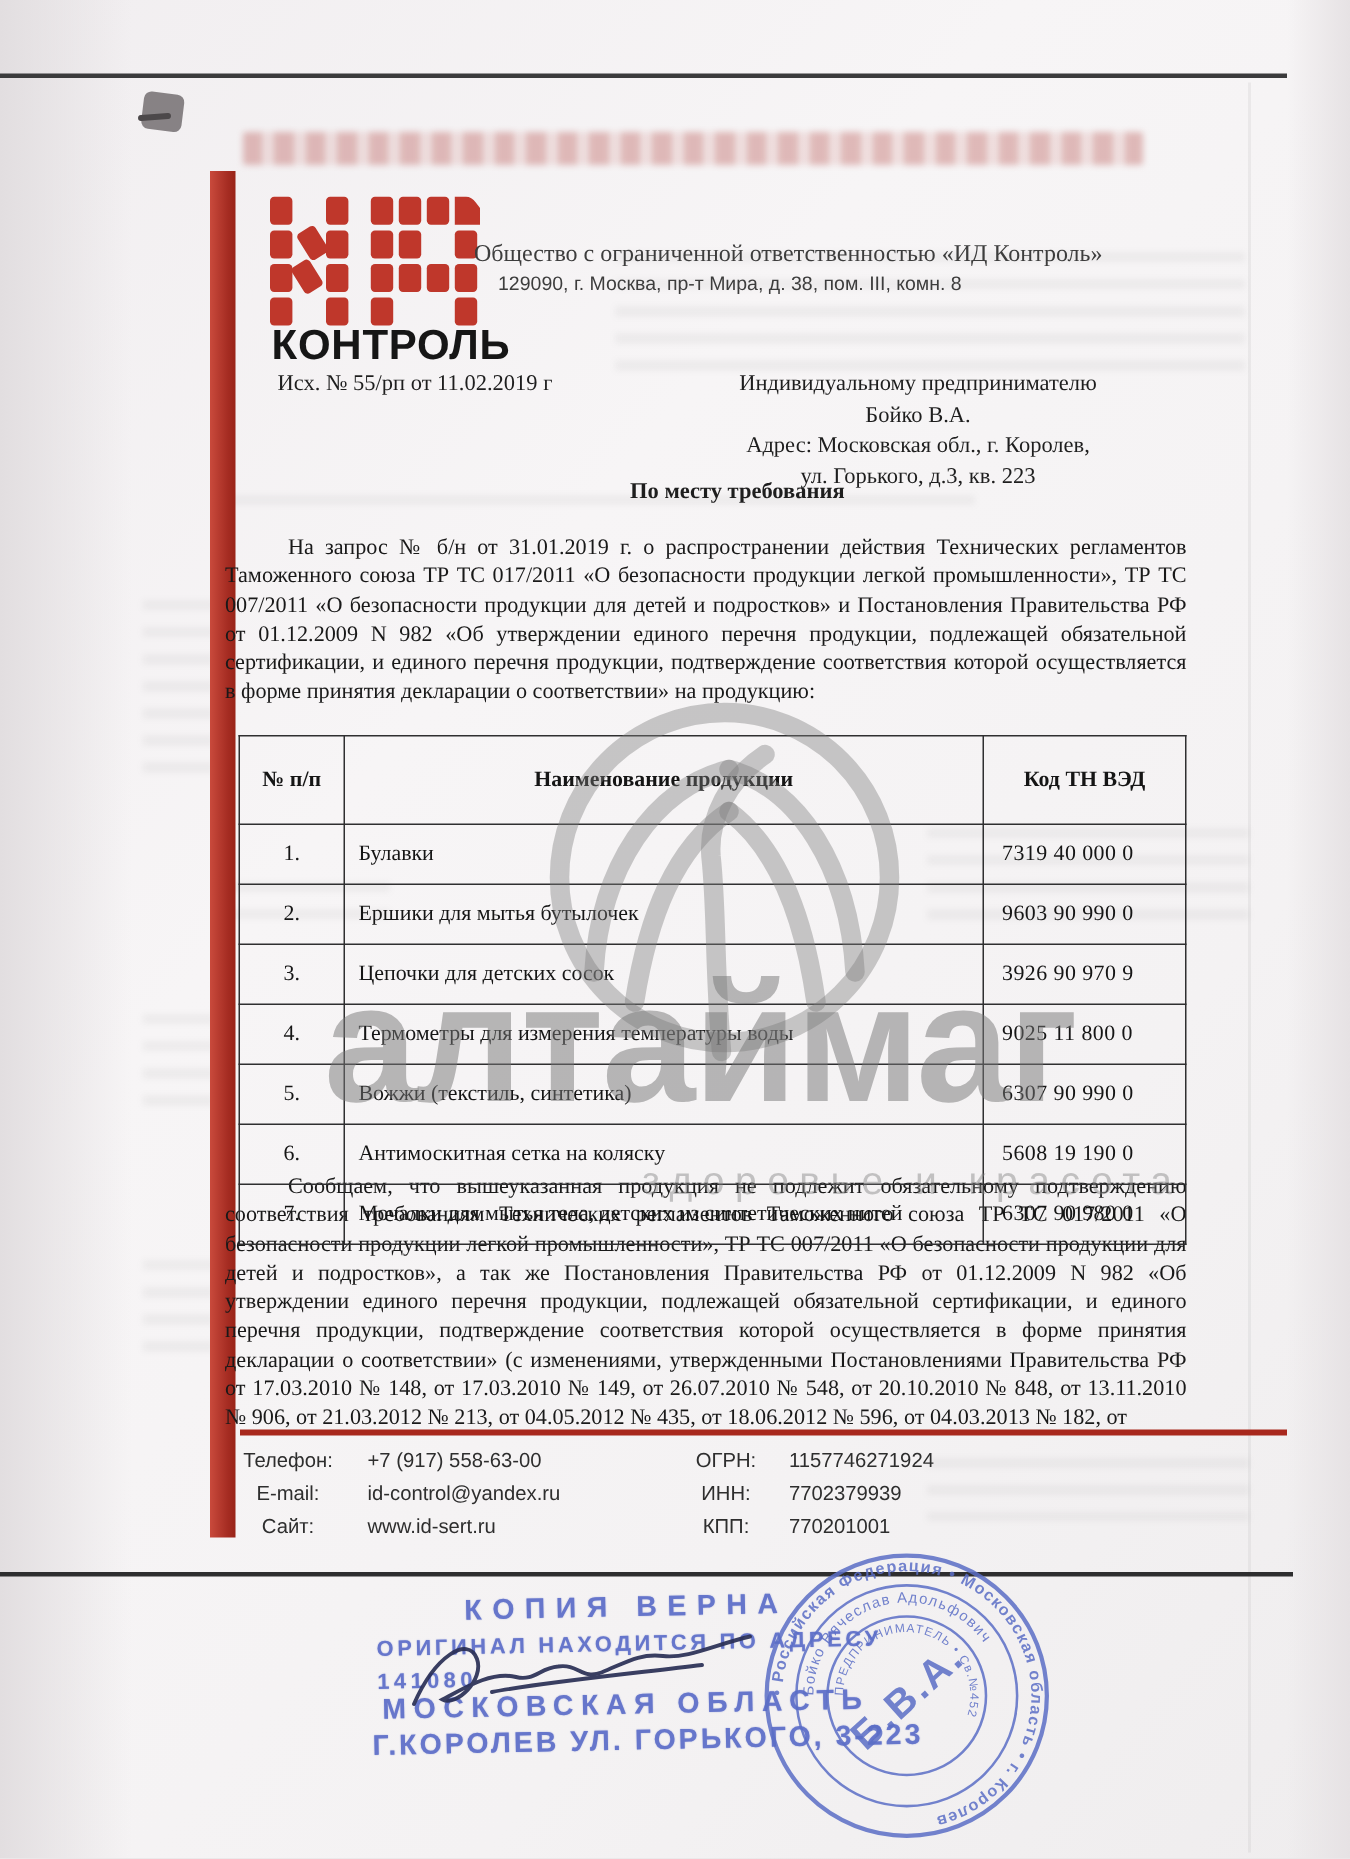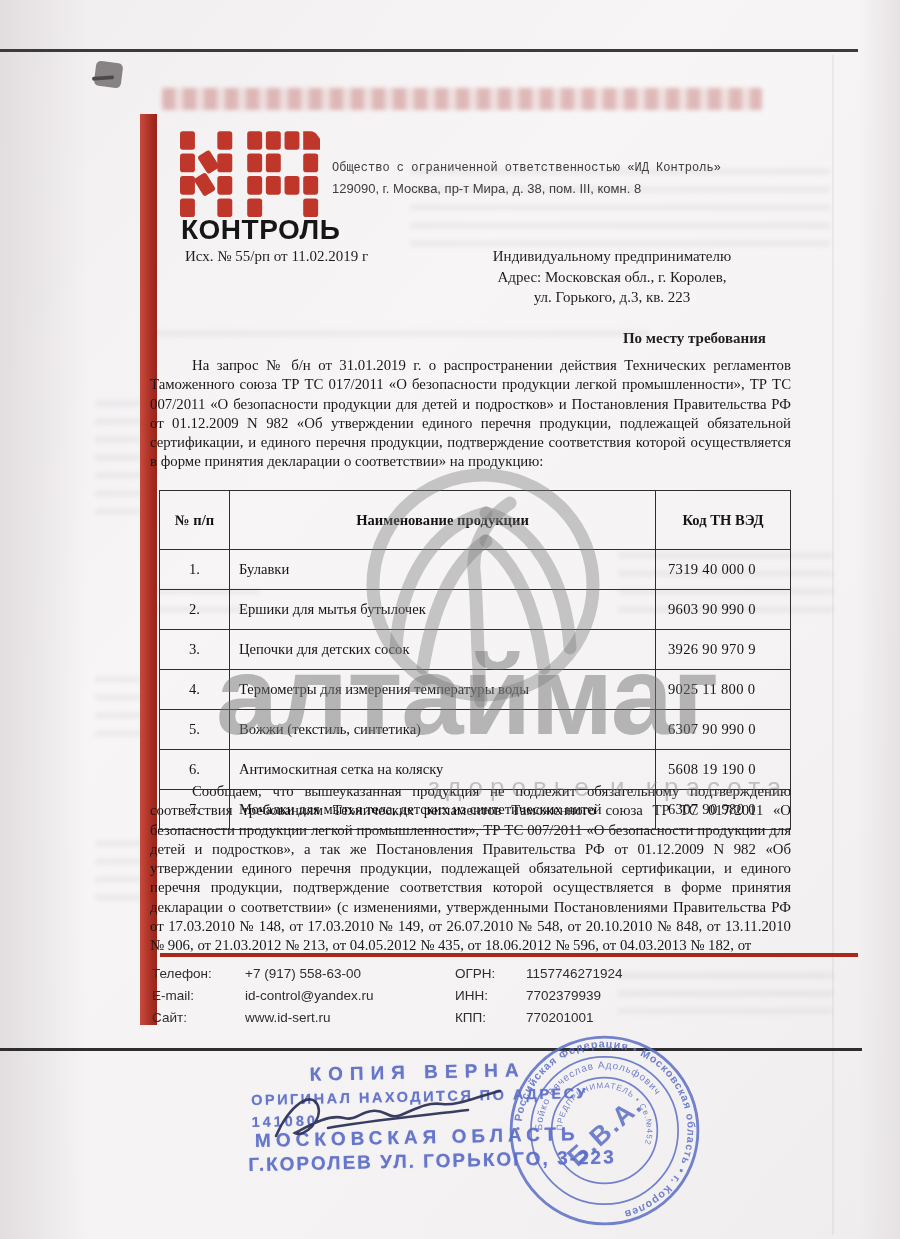--- a/index.html
+++ b/index.html
@@ -21,25 +21,25 @@
     filter:blur(2px);}
   .ghost{position:absolute;filter:blur(2px);opacity:.55;
     background:repeating-linear-gradient(180deg,rgba(120,118,120,.14) 0 7px,rgba(120,118,120,0) 7px 18px);}
   .red-stripe{position:absolute;left:140px;top:114px;width:17px;height:911px;
     background:linear-gradient(90deg,#c94a3c,#a52c22 70%,#992418);}
   .logo-svg{position:absolute;left:180px;top:128px;}
   .logo-word{position:absolute;left:181px;top:214px;font-family:"Liberation Sans",sans-serif;
     font-weight:bold;font-size:28px;letter-spacing:.5px;color:#161616;text-align:center;}
   .h-title{position:absolute;left:332px;top:129px;width:540px;font-family:"Liberation Sans",sans-serif;
     font-weight:bold;font-size:19px;color:#272727;}
-  .h-sub1{position:absolute;left:332px;top:161px;font-family:Liberation Mono, monospace;font-size:12px;color:#3d3d3d;}
+  .h-sub1{position:absolute;left:316px;top:161px;font-family:Liberation Serif, serif;font-size:16px;color:#3d3d3d;}
   .h-sub2{position:absolute;left:332px;top:181px;font-family:"Liberation Sans",sans-serif;font-size:13px;color:#3d3d3d;}
   .ref{position:absolute;left:185px;top:248px;font-size:15px;}
   .addressee{position:absolute;left:420px;top:246px;width:384px;text-align:center;font-size:15px;line-height:20.5px;}
-  .demand-note{position:absolute;left:420px;top:330px;width:346px;text-align:right;font-weight:bold;font-size:15px;}
+  .demand-note{position:absolute;left:420px;top:320px;width:346px;text-align:left;font-weight:bold;font-size:15px;}
   .para{position:absolute;left:150px;width:641px;text-align:justify;font-size:14.8px;line-height:19.3px;text-indent:42px;color:#191919;}
   .p1{top:356px;}
   .p2{top:782px;}
   table.products{position:absolute;left:159px;top:490px;width:631px;border-collapse:collapse;
     font-size:14.6px;color:#151515;table-layout:fixed;padding-left:22px;}
   table.products th,table.products td{border:1.6px solid #2f2f30;vertical-align:middle;}
   table.products th{font-weight:bold;text-align:center;height:56px;font-size:14.6px;line-height:18px;}
   table.products td{height:37px;}
   td.c-num{text-align:center;}
   td.c-name{padding-left:9px;}
@@ -48,21 +48,21 @@
   .wm-circle{left:348px;top:463px;}
   .wm-brand{left:216px;top:640px;font-family:Liberation Sans, sans-serif;font-weight:bold;
     font-size:112px;letter-spacing:-1px;color:rgba(118,118,118,.50);line-height:1;}
   .wm-tagline{left:428px;top:772px;font-family:"Liberation Sans",sans-serif;
     font-size:26px;letter-spacing:7px;color:rgba(130,130,130,.45);}
   .red-rule{position:absolute;left:160px;top:953px;width:698px;height:4px;background:#a8281d;}
   .footer{position:absolute;top:963px;font-family:"Liberation Sans",sans-serif;font-size:13.5px;color:#2e2e2e;}
   .footer .row{height:22px;line-height:22px;}
   .f-left{left:152px;}
   .f-right{left:455px;}
-  .f-label{display:inline-block;text-align:left;margin-right:13px;}
+  .f-label{display:inline-block;text-align:center;margin-right:13px;}
   .f-left .f-label{width:80px;}
   .f-right .f-label{width:58px;}
   .copy-stamp{position:absolute;left:0;top:0;z-index:6;font-family:"Liberation Sans",sans-serif;
     font-weight:bold;color:#5b6cc8;transform:rotate(-1.2deg);}
   .copy-stamp div{position:absolute;white-space:nowrap;text-shadow:0 0 1px rgba(91,108,200,.6);opacity:.92;}
   .cs1{left:287px;top:1070px;font-size:19px;letter-spacing:7px;}
   .cs2{left:228px;top:1097px;font-size:14.5px;letter-spacing:2.5px;}
   .cs3{left:228px;top:1119px;font-size:14.5px;letter-spacing:3px;}
   .cs4{left:231px;top:1135px;font-size:19px;letter-spacing:5px;}
   .cs5{left:224px;top:1159px;font-size:19px;letter-spacing:2px;}
@@ -127,20 +127,21 @@
     </g>
   </svg>
   <div class="logo-word">КОНТРОЛЬ</div>
 
   <div class="h-sub1">Общество с ограниченной ответственностью «ИД Контроль»</div>
   <div class="h-sub2">129090, г. Москва, пр-т Мира, д. 38, пом. III, комн. 8</div>
 
   <div class="ref">Исх. № 55/рп от 11.02.2019 г</div>
   <div class="addressee">
     <div>Индивидуальному предпринимателю</div>
+    <div>Бойко В.А.</div>
     <div>Адрес: Московская обл., г. Королев,</div>
     <div>ул. Горького, д.3, кв. 223</div>
   </div>
   <div class="demand-note">По месту требования</div>
 
   <div class="para p1">На запрос № б/н от 31.01.2019 г. о распространении действия Технических регламентов Таможенного союза ТР ТС 017/2011 «О безопасности продукции легкой промышленности», ТР ТС 007/2011 «О безопасности продукции для детей и подростков» и Постановления Правительства РФ от 01.12.2009 N 982 «Об утверждении единого перечня продукции, подлежащей обязательной сертификации, и единого перечня продукции, подтверждение соответствия которой осуществляется в форме принятия декларации о соответствии» на продукцию:</div>
   <div class="para p2">Сообщаем, что вышеуказанная продукция не подлежит обязательному подтверждению соответствия требованиям Технических регламентов Таможенного союза ТР ТС 017/2011 «О безопасности продукции легкой промышленности», ТР ТС 007/2011 «О безопасности продукции для детей и подростков», а так же Постановления Правительства РФ от 01.12.2009 N 982 «Об утверждении единого перечня продукции, подлежащей обязательной сертификации, и единого перечня продукции, подтверждение соответствия которой осуществляется в форме принятия декларации о соответствии» (с изменениями, утвержденными Постановлениями Правительства РФ от 17.03.2010 № 148, от 17.03.2010 № 149, от 26.07.2010 № 548, от 20.10.2010 № 848, от 13.11.2010 № 906, от 21.03.2012 № 213, от 04.05.2012 № 435, от 18.06.2012 № 596, от 04.03.2013 № 182, от</div>
 
   <table class="products">
     <colgroup>

